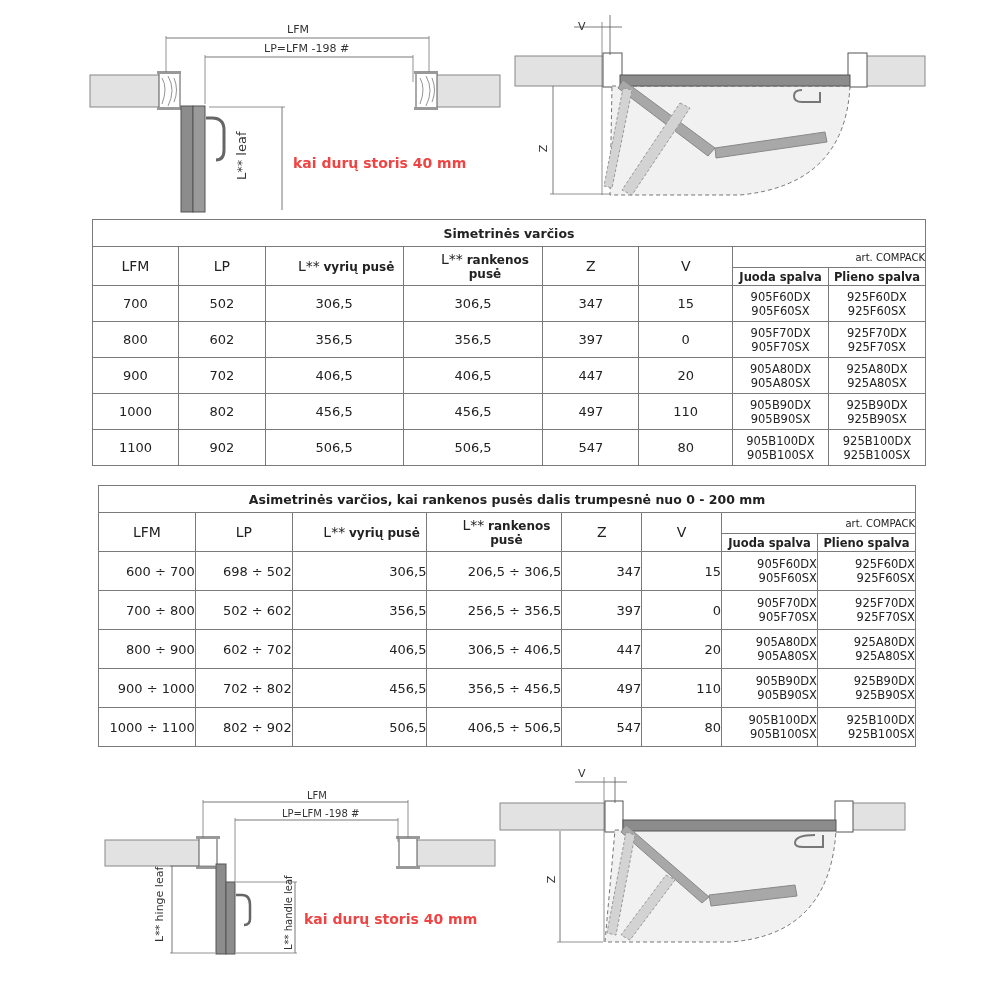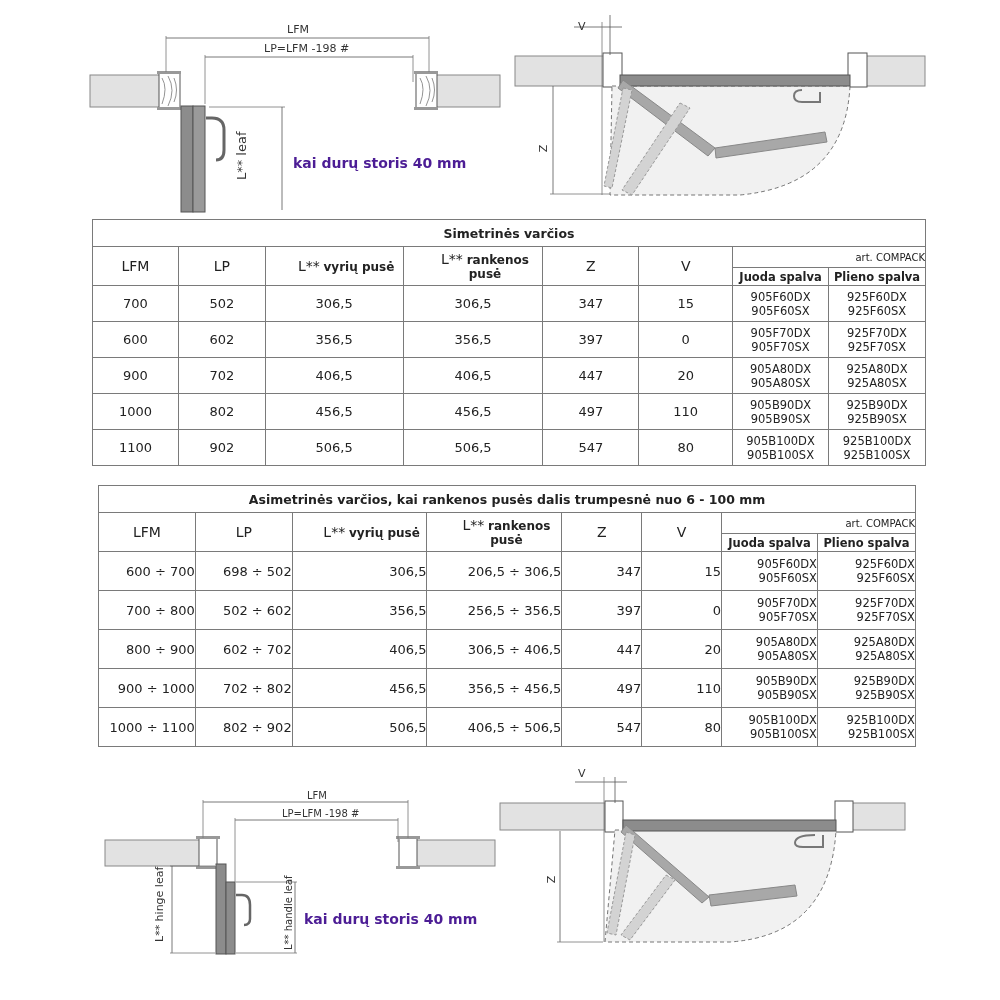--- a/index.html
+++ b/index.html
@@ -1,20 +1,20 @@
 <!DOCTYPE html>
 <html><head>
 <meta charset="utf-8">
 <style>
   html,body{margin:0;padding:0;background:#ffffff;}
   body{width:1000px;height:1000px;position:relative;overflow:hidden;font-family:"DejaVu Sans",sans-serif;color:#222;}
   .abs{position:absolute;}
   svg{position:absolute;overflow:visible;}
   .dimtxt{font-family:"DejaVu Sans",sans-serif;font-size:10px;fill:#333;}
-  .note{font-family:"DejaVu Sans",sans-serif;font-weight:bold;font-size:14px;color:#4c1d95;}
+  .note{font-family:"DejaVu Sans",sans-serif;font-weight:bold;font-size:14px;color:#ef4444;}
   table.spec{position:absolute;border-collapse:collapse;background:#fff;}
   table.spec td{border:1px solid #7a7a7a;text-align:center;vertical-align:middle;padding:0;font-size:13px;color:#222;}
   table.spec td.title{font-weight:bold;font-size:12.5px;height:26px;}
   table.spec td.hdr{font-size:14px;}
   table.spec td.hdrsm{font-size:12px;padding-left:24px;}
   table.spec td.hdrsm b{font-weight:bold;}
   table.spec td.art{font-size:10px;height:20px;text-align:right;}
   table.spec td.sub{font-weight:bold;font-size:11.5px;height:17px;}
   table.spec td.code{font-size:11.5px;line-height:14px;}
   table.spec tr.row td{height:35px;}
@@ -133,21 +133,21 @@
         <td class="code">
           <div>905F60DX</div>
           <div>905F60SX</div>
         </td>
         <td class="code">
           <div>925F60DX</div>
           <div>925F60SX</div>
         </td>
       </tr>
       <tr class="row">
-        <td>600</td>
+        <td>800</td>
         <td>602</td>
         <td>356,5</td>
         <td>356,5</td>
         <td>397</td>
         <td>0</td>
         <td class="code">
           <div>905F70DX</div>
           <div>905F70SX</div>
         </td>
         <td class="code">
@@ -212,21 +212,21 @@
       <col style="width:97px">
       <col style="width:135px">
       <col style="width:135px">
       <col style="width:80px">
       <col style="width:80px">
       <col style="width:96px">
       <col style="width:98px">
   </colgroup>
   <tbody>
       <tr>
-        <td colspan="8" class="title">Asimetrinės varčios, kai rankenos pusės dalis trumpesnė nuo  6 - 100 mm</td>
+        <td colspan="8" class="title">Asimetrinės varčios, kai rankenos pusės dalis trumpesnė nuo  0 - 200 mm</td>
       </tr>
   <tr>
     <td rowspan="2" class="hdr">LFM</td>
     <td rowspan="2" class="hdr">LP</td>
     <td rowspan="2" class="hdrsm"><span style="font-size:14px">L**</span> <b>vyrių pusė</b></td>
     <td rowspan="2" class="hdrsm"><span style="font-size:14px">L**</span> <b>rankenos pusė</b></td>
     <td rowspan="2" class="hdr">Z</td>
     <td rowspan="2" class="hdr">V</td>
     <td colspan="2" class="art">art. COMPACK</td>
   </tr>

